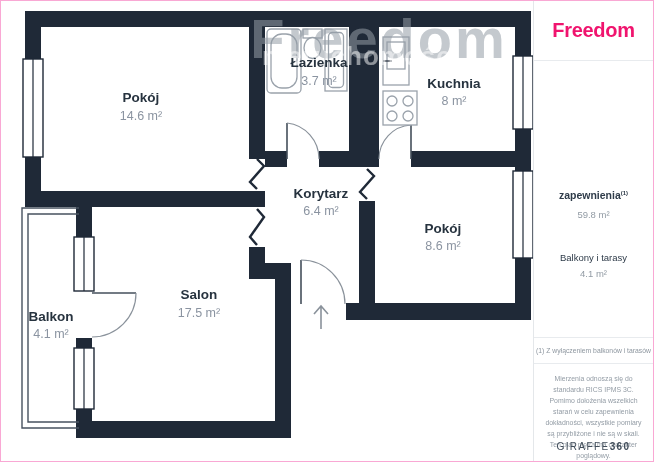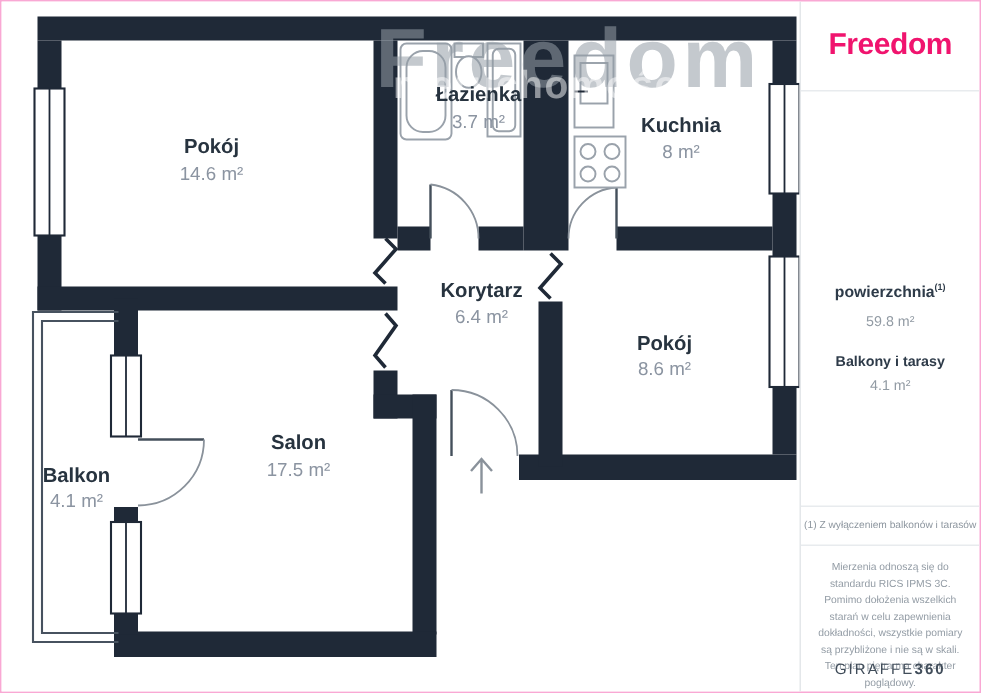--- a/index.html
+++ b/index.html
@@ -6,21 +6,21 @@
   .frame{width:654px;height:462px;box-sizing:border-box;border:1px solid #f9a8d4;display:flex;background:#fff;overflow:hidden;}
   .plan{position:relative;width:532px;height:460px;background:#fff;flex:0 0 auto;}
   .plan svg{display:block;}
   .sidebar{flex:1;border-left:1px solid #e4e7ea;display:flex;flex-direction:column;position:relative;}
   .logo-box{height:64px;border-bottom:1px solid #e8ebee;display:flex;align-items:center;justify-content:center;}
   .logo{font-size:20px;font-weight:bold;letter-spacing:-0.3px;color:#f0146e;}
   .summary{height:290px;box-sizing:border-box;padding-top:112px;text-align:center;}
   .sum-title{font-size:10.5px;font-weight:bold;color:#2e3b49;line-height:1.4;}
   .sum-title sup{font-size:6px;}
   .sum-value{font-size:9.5px;color:#929ba4;margin-top:7px;text-align:center;}
-  .bal-label{font-size:9.5px;font-weight:bold;color:#2e3b49;margin-top:16px;}
+  .bal-label{font-size:9.5px;font-weight:normal;color:#2e3b49;margin-top:32px;}
   .bal-value{font-size:9.5px;color:#929ba4;margin-top:5px;}
   .footnote-box{border-top:1px solid #e8ebee;border-bottom:1px solid #e8ebee;height:27px;display:flex;align-items:center;justify-content:center;}
   .footnote{font-size:6.8px;color:#8d969f;}
   .disclaimer-box{flex:1;padding:9px 9px 0 9px;text-align:center;}
   .disclaimer{font-size:6.9px;line-height:1.6;color:#939ca5;}
   .giraffe{position:absolute;bottom:9px;left:0;right:0;text-align:center;font-size:10px;letter-spacing:1.4px;color:#414d5a;}
   .giraffe b{font-weight:bold;}
   
   .wall{fill:#1f2937;}
   .winrect{fill:#ffffff;stroke:#1f2937;stroke-width:1.4;}
@@ -156,21 +156,21 @@
   </div>
 
   <aside class="sidebar">
     <div class="logo-box">
       <span class="logo">Freedom</span>
     </div>
 
     <div class="summary">
       <div class="sum-title">
         <br>
-        <span>powierzchnia</span><sup>(1)</sup>
+        <span>zapewnienia</span><sup>(1)</sup>
       </div>
       <div class="sum-value">59.8 m²</div>
       <div class="bal-label">Balkony i tarasy</div>
       <div class="bal-value">4.1 m²</div>
     </div>
 
     <div class="footnote-box">
       <span class="footnote">(1) Z wyłączeniem balkonów i tarasów</span>
     </div>
 

